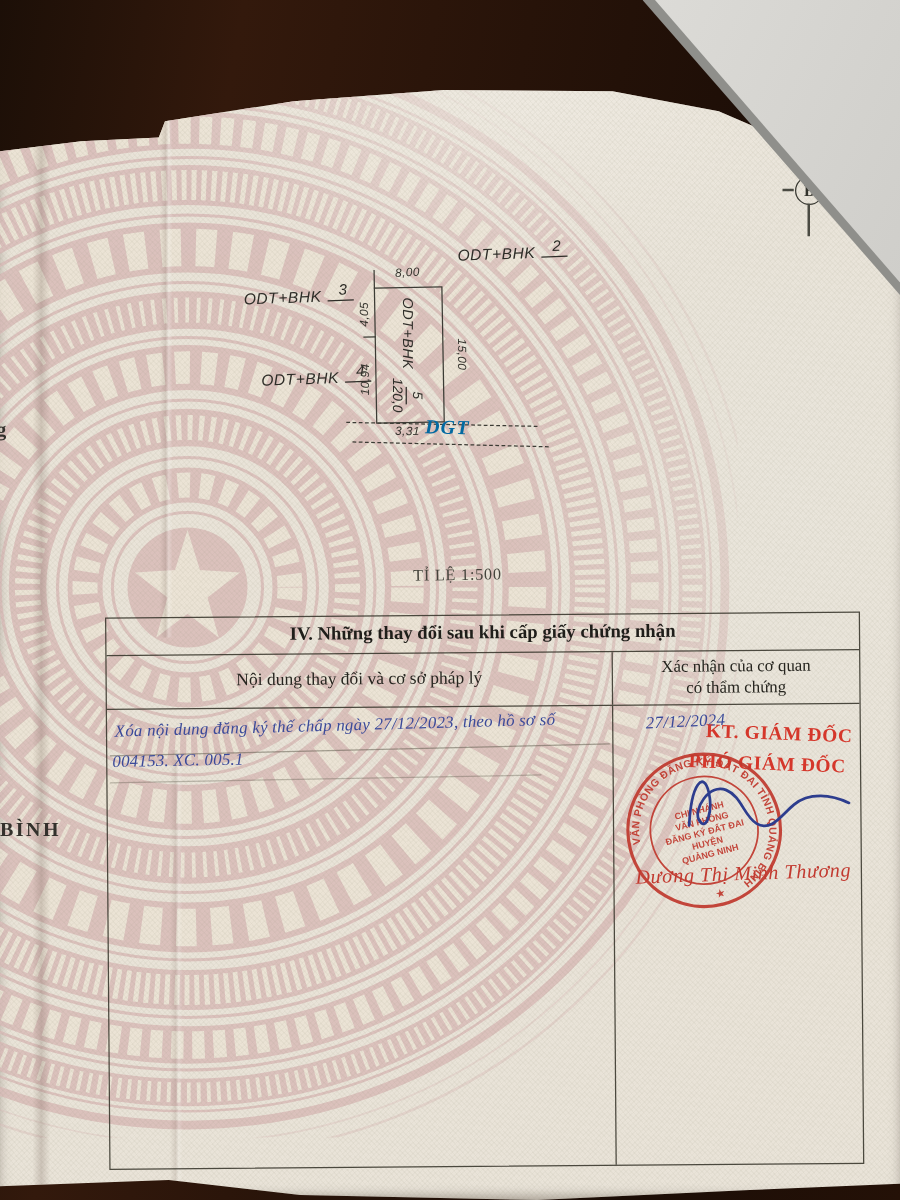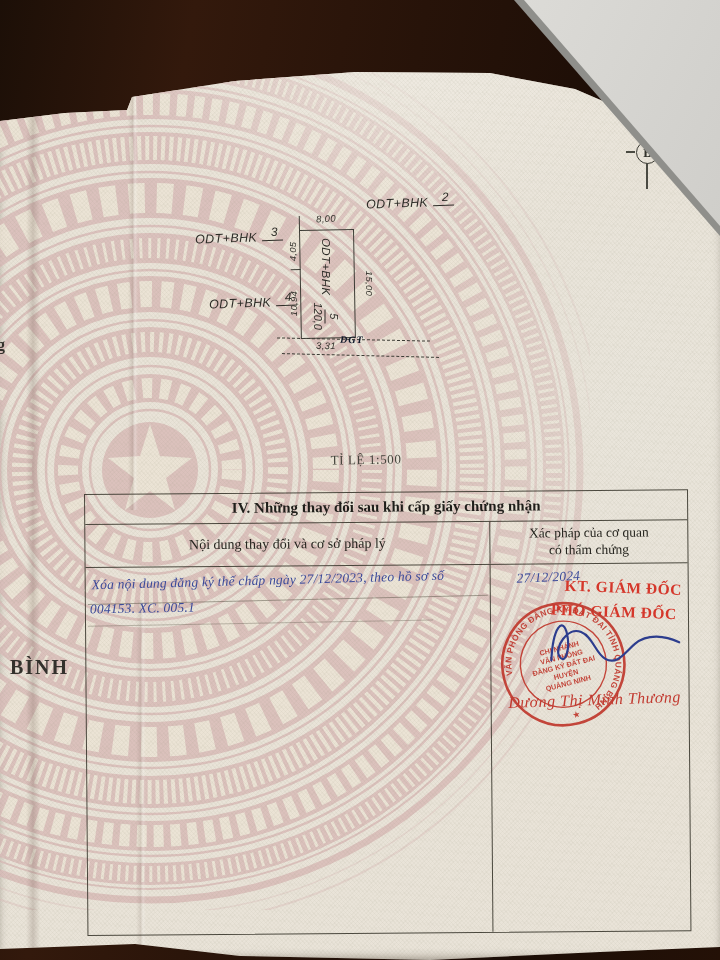--- a/index.html
+++ b/index.html
@@ -81,30 +81,30 @@
     display:flex;align-items:center;justify-content:center;gap:7px;
     transform:rotate(90deg);font-family:"Liberation Sans",sans-serif;font-style:italic;color:#2e2d28;}
   .parcel-content .use{font-size:11.5px;letter-spacing:.4px;}
   .frac{display:flex;flex-direction:column;align-items:center;font-size:11px;line-height:1.1;}
   .frac .top{border-bottom:1.2px solid #2e2d28;padding:0 4px 1px 4px;}
   .frac .bot{padding-top:1px;}
 
   .roadline{position:absolute;border-top:1.7px dashed #3c3c35;}
   .road1{left:277px;top:339px;width:153px;transform:rotate(1.2deg);}
   .road2{left:282px;top:355px;width:157px;transform:rotate(1.4deg);}
-  .dgt{position:absolute;left:340px;top:334px;font-size:10px;font-style:italic;font-weight:bold;
-    color:#0f172a;letter-spacing:1px;transform:rotate(1deg);}
+  .dgt{position:absolute;left:340px;top:334px;font-size:16px;font-style:italic;font-weight:bold;
+    color:#0369a1;letter-spacing:1px;transform:rotate(1deg);}
 
   .scale{left:308px;top:452px;width:116px;text-align:center;font-size:13px;color:#45443c;
     letter-spacing:.6px;transform:rotate(-1deg);}
 
   .frag{position:absolute;color:#33312c;}
   .frag-0{left:-7px;top:294px;font-size:15px;}
   .frag-g{left:-3px;top:336px;font-size:16px;font-weight:bold;}
-  .frag-binh{left:10px;top:656px;font-size:20px;font-weight:bold;letter-spacing:2px;}
+  .frag-binh{left:0px;top:656px;font-size:16px;font-weight:bold;letter-spacing:2px;}
 
   
   .tbl{position:absolute;left:84px;top:494px;width:602px;height:440px;
     border:1.4px solid rgba(58,55,46,.9);transform:rotate(-.45deg);transform-origin:top left;
     display:flex;flex-direction:column;}
   .tbl-title{height:29px;display:flex;align-items:center;justify-content:center;
     font-weight:bold;font-size:15px;color:#1f1e1a;border-bottom:1.3px solid rgba(58,55,46,.9);}
   .tbl-heads{display:flex;height:42px;border-bottom:1.3px solid rgba(58,55,46,.9);}
   .tbl-h1{flex:0 0 404px;display:flex;align-items:center;justify-content:center;font-size:14px;color:#26251f;}
   .tbl-h2{flex:1;border-left:1.3px solid rgba(58,55,46,.9);display:flex;flex-direction:column;
@@ -221,21 +221,21 @@
 
     <div class="frag frag-0">0</div>
     <div class="frag frag-g">g</div>
     <div class="frag frag-binh">BÌNH</div>
 
     <div class="tbl">
       <div class="tbl-title">IV. Những thay đổi sau khi cấp giấy chứng nhận</div>
       <div class="tbl-heads">
         <div class="tbl-h1">Nội dung thay đổi và cơ sở pháp lý</div>
         <div class="tbl-h2">
-          <span>Xác pháp của cơ quan</span>
+          <span>Xác nhận của cơ quan</span>
           <span>có thẩm chứng</span>
         </div>
       </div>
       <div class="tbl-body">
         <div class="cell-l">
           <div class="ink hw1">Xóa nội dung đăng ký thế chấp ngày 27/12/2023, theo hồ sơ số</div>
           <div class="rule rule1"></div>
           <div class="ink hw2">004153. XC. 005.1</div>
           <div class="rule rule2"></div>
         </div>

